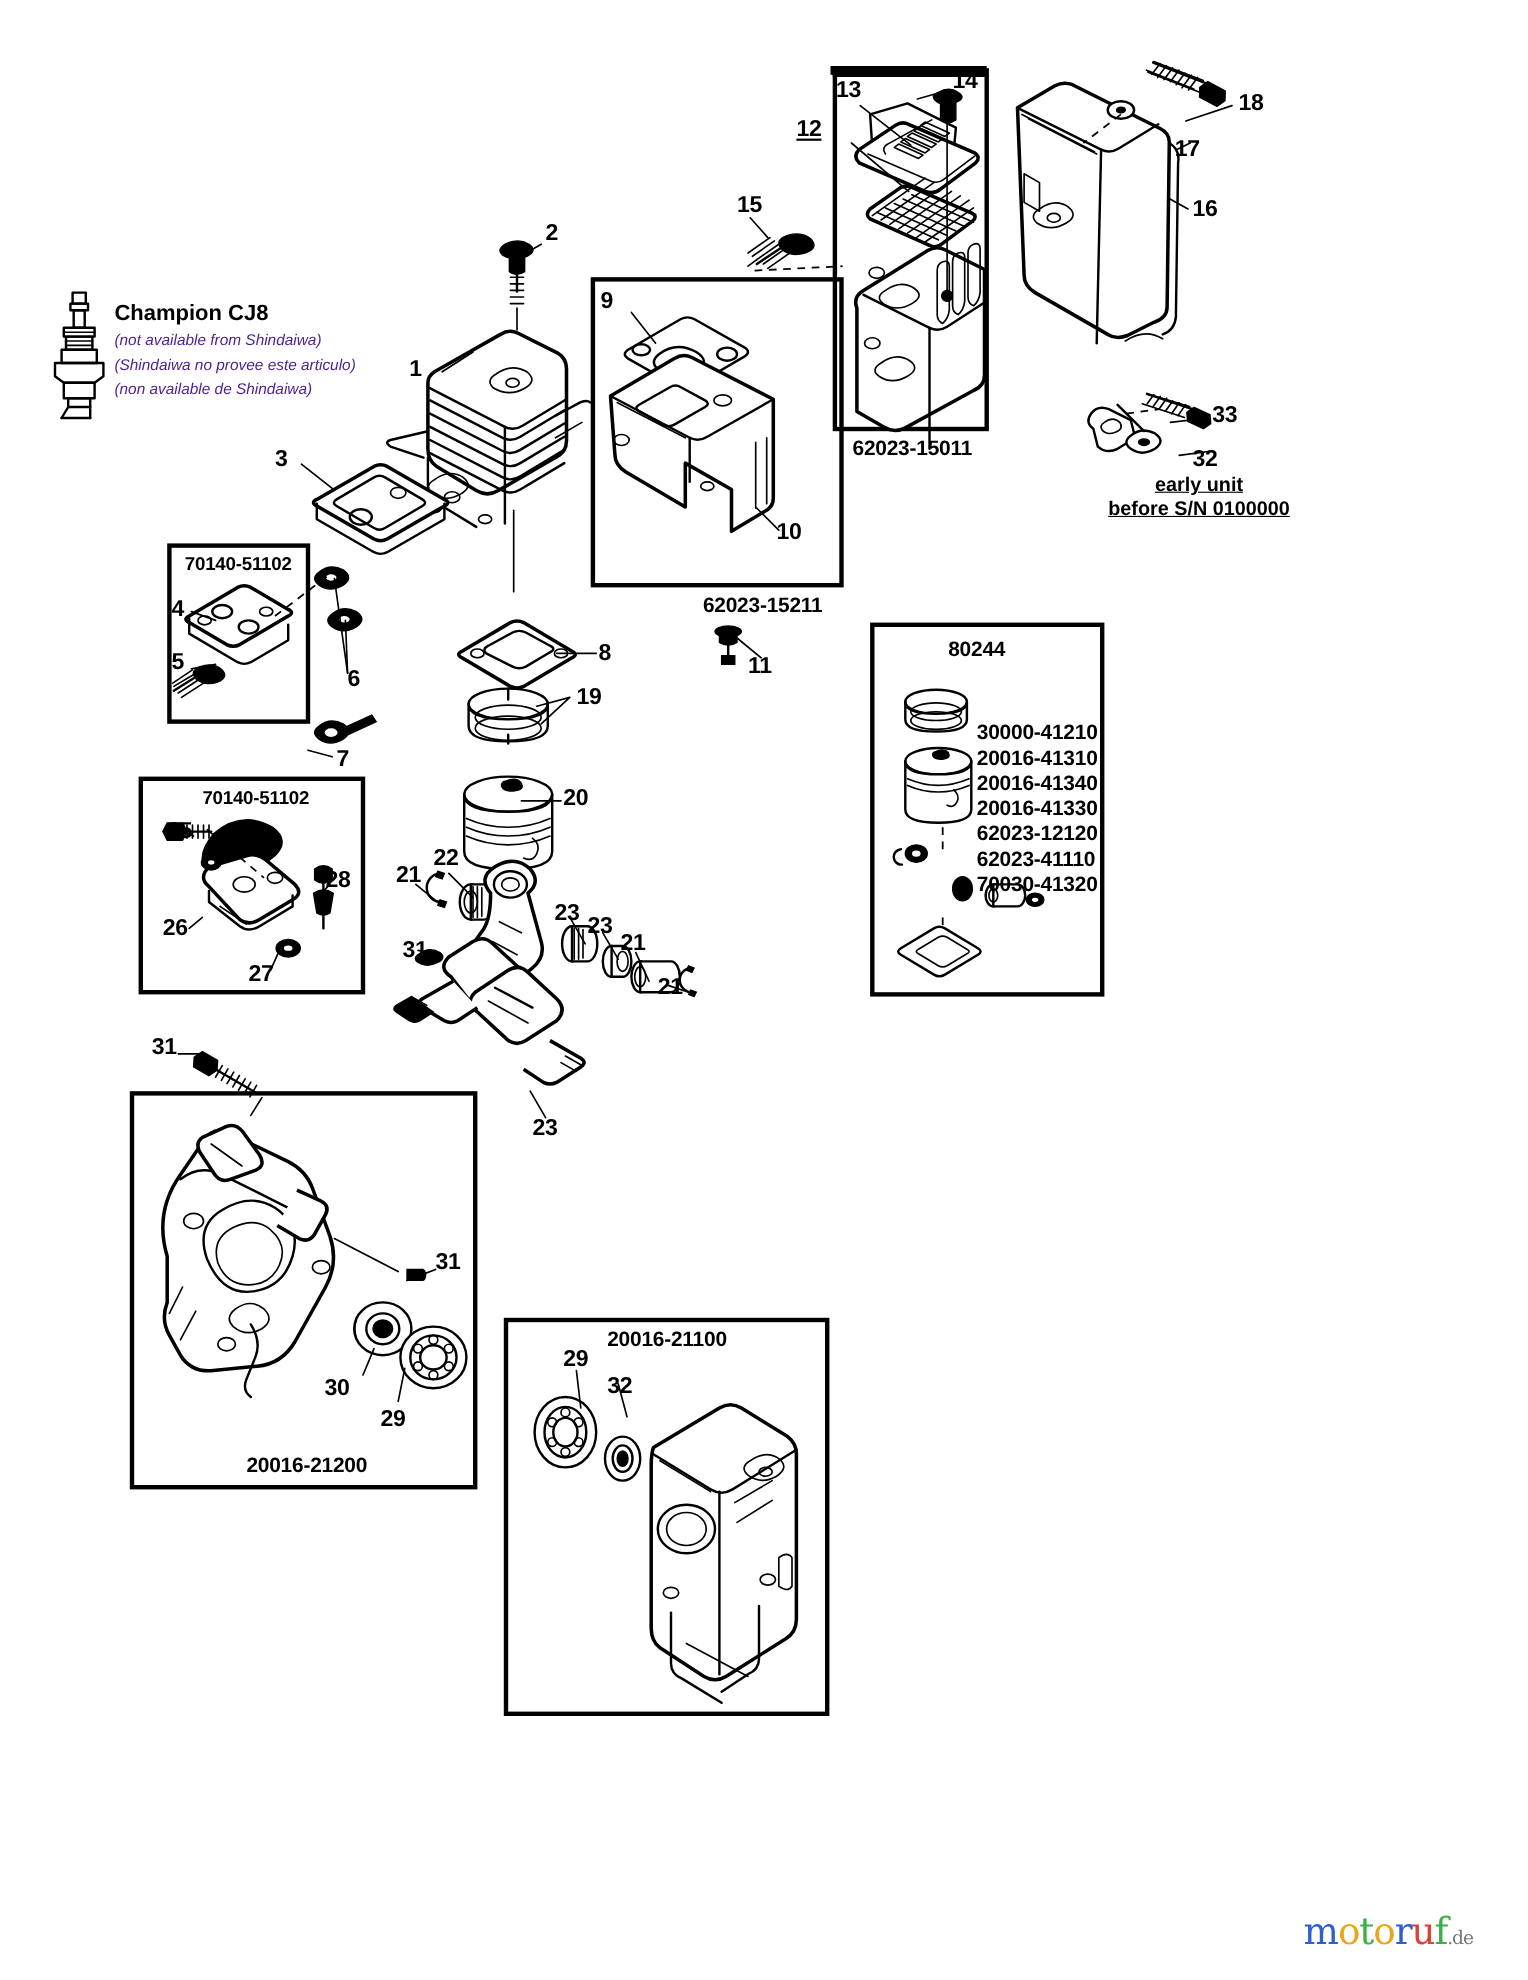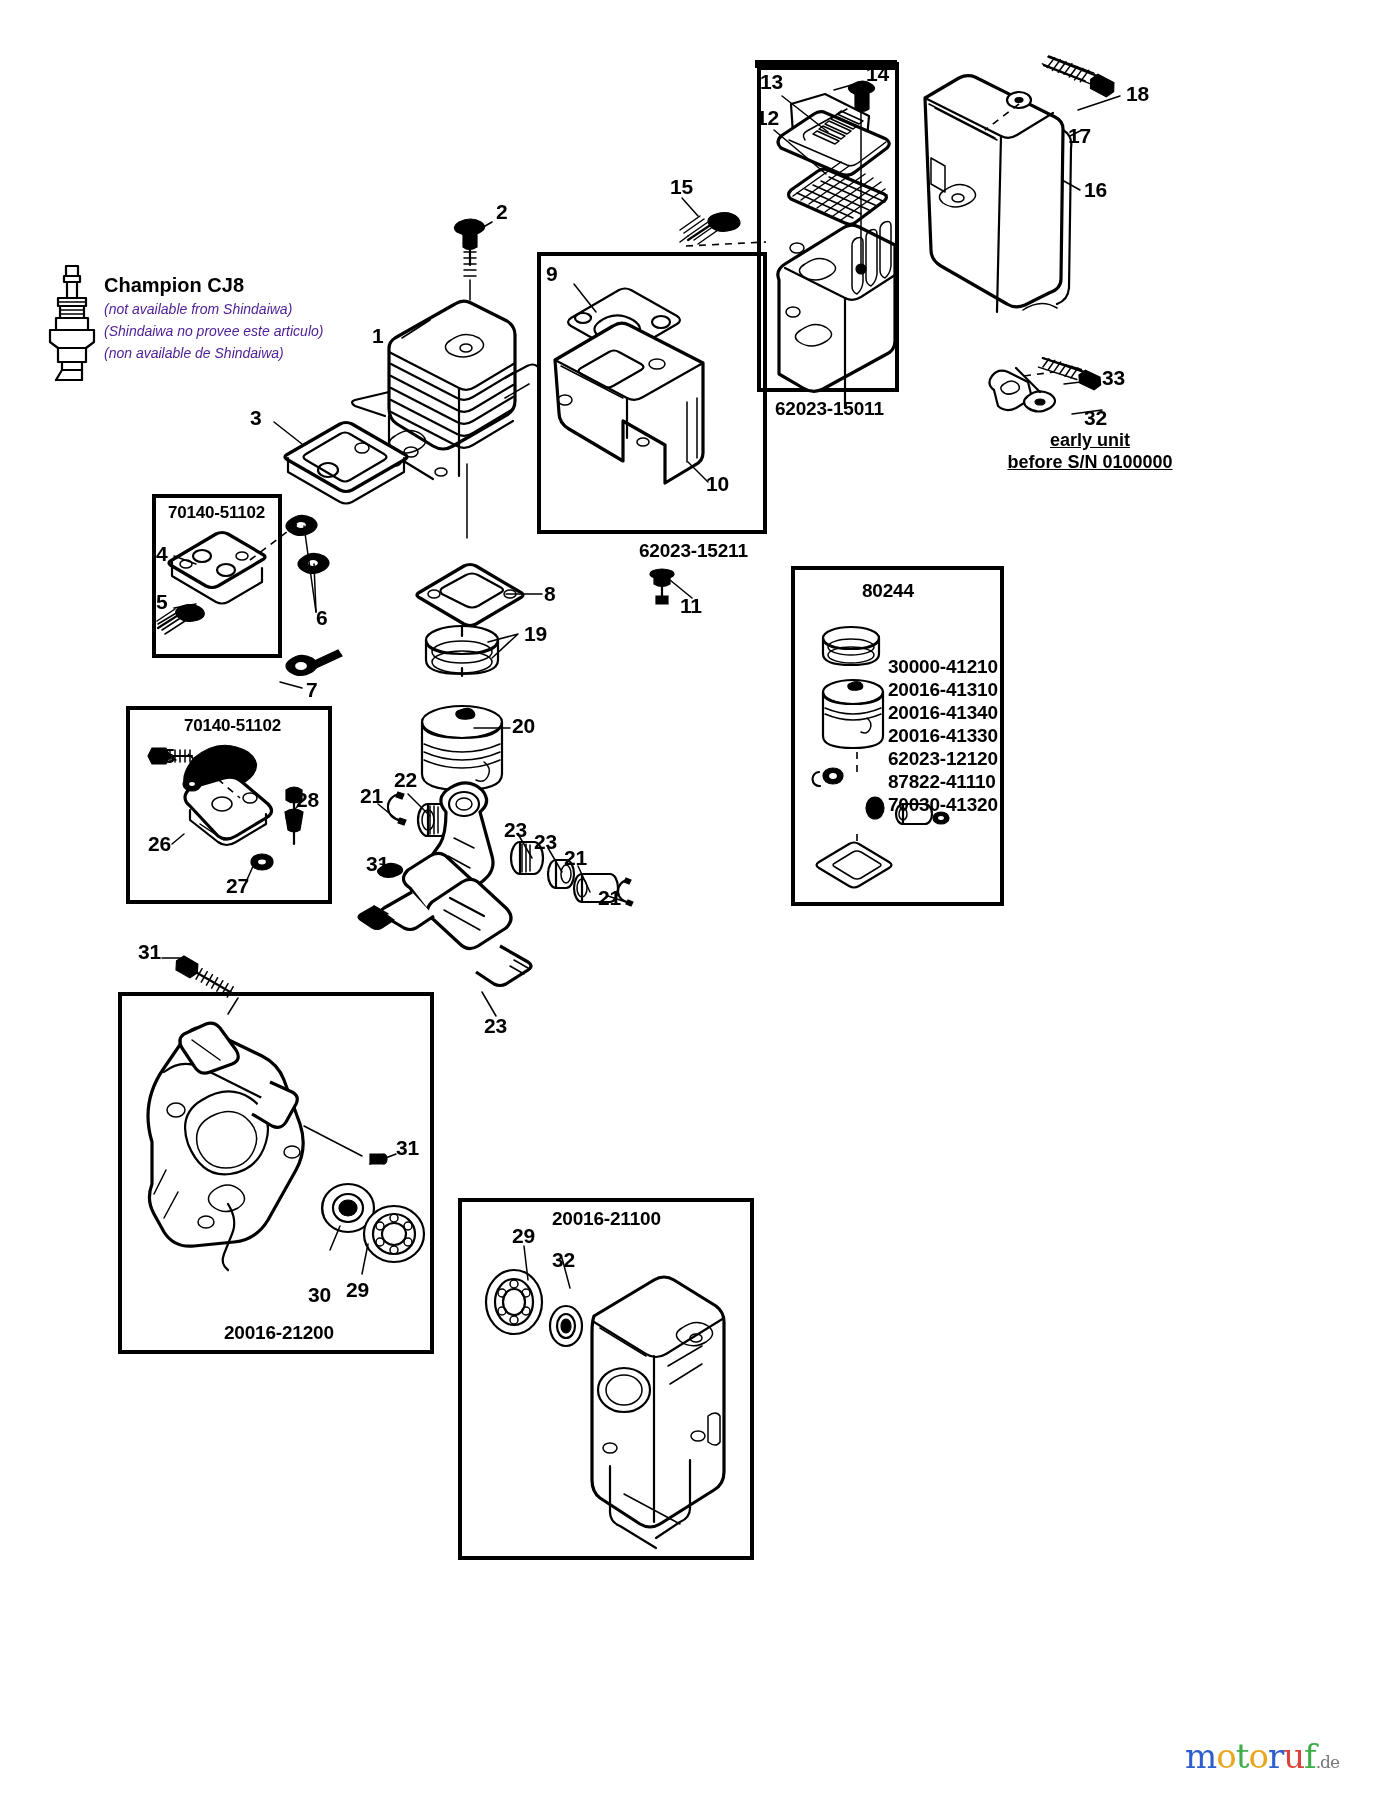--- a/index.html
+++ b/index.html
@@ -102,21 +102,21 @@
       <path class="fl" d="M96 22 q10 -6 18 0 q8 5 -2 9 q-10 5 -18 -1 q-6 -5 2 -8 z"></path>
       <path class="fl" d="M98 31 h14 v16 q-7 5 -14 0 z"></path>
       <path class="ln1" d="M104 47 v160"></path>
       <circle class="fl" cx="104" cy="207" r="5"></circle>
     </g>
     <path class="dsh" d="M104 118 v14"></path>
   </svg>
   <div class="pn" style="left:775px;top:398px;">62023-15011</div>
 
   <div class="num" style="left:760px;top:70px;">13</div>
-  <div class="num" style="left:756px;top:106px;">12</div>
+  <div class="num" style="left:724px;top:106px;text-decoration:underline;">12</div>
   <div class="num" style="left:866px;top:62px;">14</div>
   <svg style="position:absolute;left:740px;top:60px;width:160px;height:140px">
     <path class="ln1" d="M42 36 l46 36"></path>
     <path class="ln1" d="M34 70 l52 44"></path>
     <path class="ln1" d="M122 22 l-28 8"></path>
   </svg>
 
   <div class="num" style="left:670px;top:175px;">15</div>
   <svg style="position:absolute;left:660px;top:190px;width:130px;height:90">
     <path class="ln1" d="M22 8 l16 18"></path>
@@ -564,21 +564,21 @@
 
     <path class="wh" d="M28 296 l30 -18 q5 -3 10 0 l30 18 q5 3 0 6 l-30 18 q-5 3 -10 0 l-30 -18 q-5 -3 0 -6 z"></path>
     <path class="ln1" d="M44 297 l18 -11 q4 -2 8 0 l18 11 q4 2 0 4 l-18 11 q-4 2 -8 0 l-18 -11 q-4 -2 0 -4 z"></path>
     <path class="dsh" d="M66 186 v24 M66 268 v12"></path>
   </svg>
   <div class="pn" style="left:888px;top:656px;">30000-41210</div>
   <div class="pn" style="left:888px;top:679px;">20016-41310</div>
   <div class="pn" style="left:888px;top:702px;">20016-41340</div>
   <div class="pn" style="left:888px;top:725px;">20016-41330</div>
   <div class="pn" style="left:888px;top:748px;">62023-12120</div>
-  <div class="pn" style="left:888px;top:771px;">87822-41110</div>
+  <div class="pn" style="left:888px;top:771px;">62023-41110</div>
   <div class="pn" style="left:888px;top:794px;">70030-41320</div>
 
   <div class="box" style="left:118px;top:992px;width:316px;height:362px;"></div>
   <div class="pn" style="left:224px;top:1322px;">20016-21200</div>
   <svg style="position:absolute;left:118px;top:992px;width:316px;height:362px">
 
     <path class="whT" d="M34 150 q-12 -40 12 -74 l22 -32 q8 -12 22 -6 l54 26 q16 8 22 24 l16 44 q8 24 -4 46 l-28 50 q-12 20 -34 22 l-40 4 q-20 2 -30 -14 l-10 -18 q-8 -14 -2 -30 z"></path>
     <path class="ln" d="M46 80 q18 -14 38 -4 l60 30 q14 8 16 24"></path>
 
     <path class="ln" d="M70 152 q-10 -30 14 -44 q26 -16 48 -2 q24 16 16 44 q-8 28 -36 32 q-28 4 -42 -30 z"></path>
@@ -617,21 +617,21 @@
         </g>
     </g>
 
     <g transform="translate(252,162)">
       <path class="fl" d="M0 0 h14 v10 h-14 z"></path>
       <ellipse class="fl" cx="14" cy="5" rx="3" ry="5"></ellipse>
     </g>
     <path class="ln1" d="M186 134 l58 30"></path>
   </svg>
   <div class="num" style="left:396px;top:1136px;">31</div>
-  <div class="num" style="left:308px;top:1250px;margin-top:33px;">30</div>
+  <div class="num" style="left:295px;top:1250px;">30</div>
   <div class="num" style="left:346px;top:1278px;">29</div>
   <svg style="position:absolute;left:300px;top:1148px;width:110px;height:140">
     <path class="ln1" d="M96 6 l-26 10"></path>
     <path class="ln1" d="M30 102 l10 -24"></path>
     <path class="ln1" d="M62 126 l6 -30"></path>
   </svg>
 
   <svg style="position:absolute;left:160px;top:950px;width:130px;height:80">
     <g transform="translate(24,6) rotate(30)">
       <path class="fl" d="M0 0 h16 l4 8 l-4 8 h-16 l-4 -8 z"></path>

